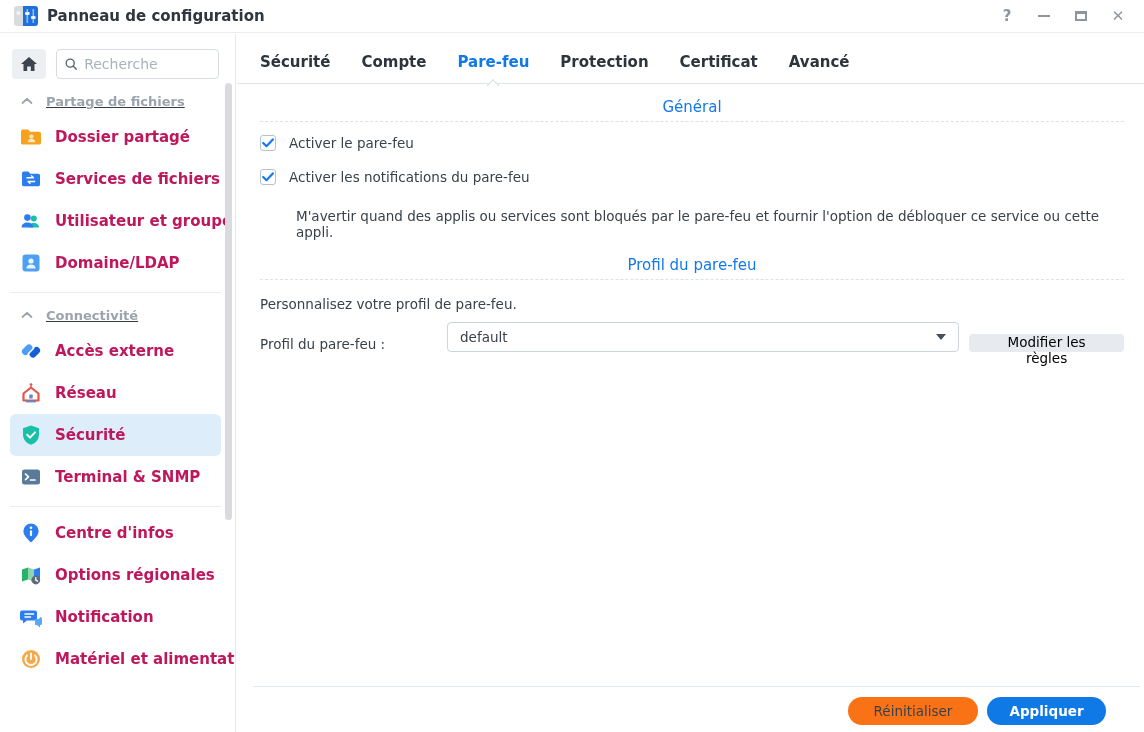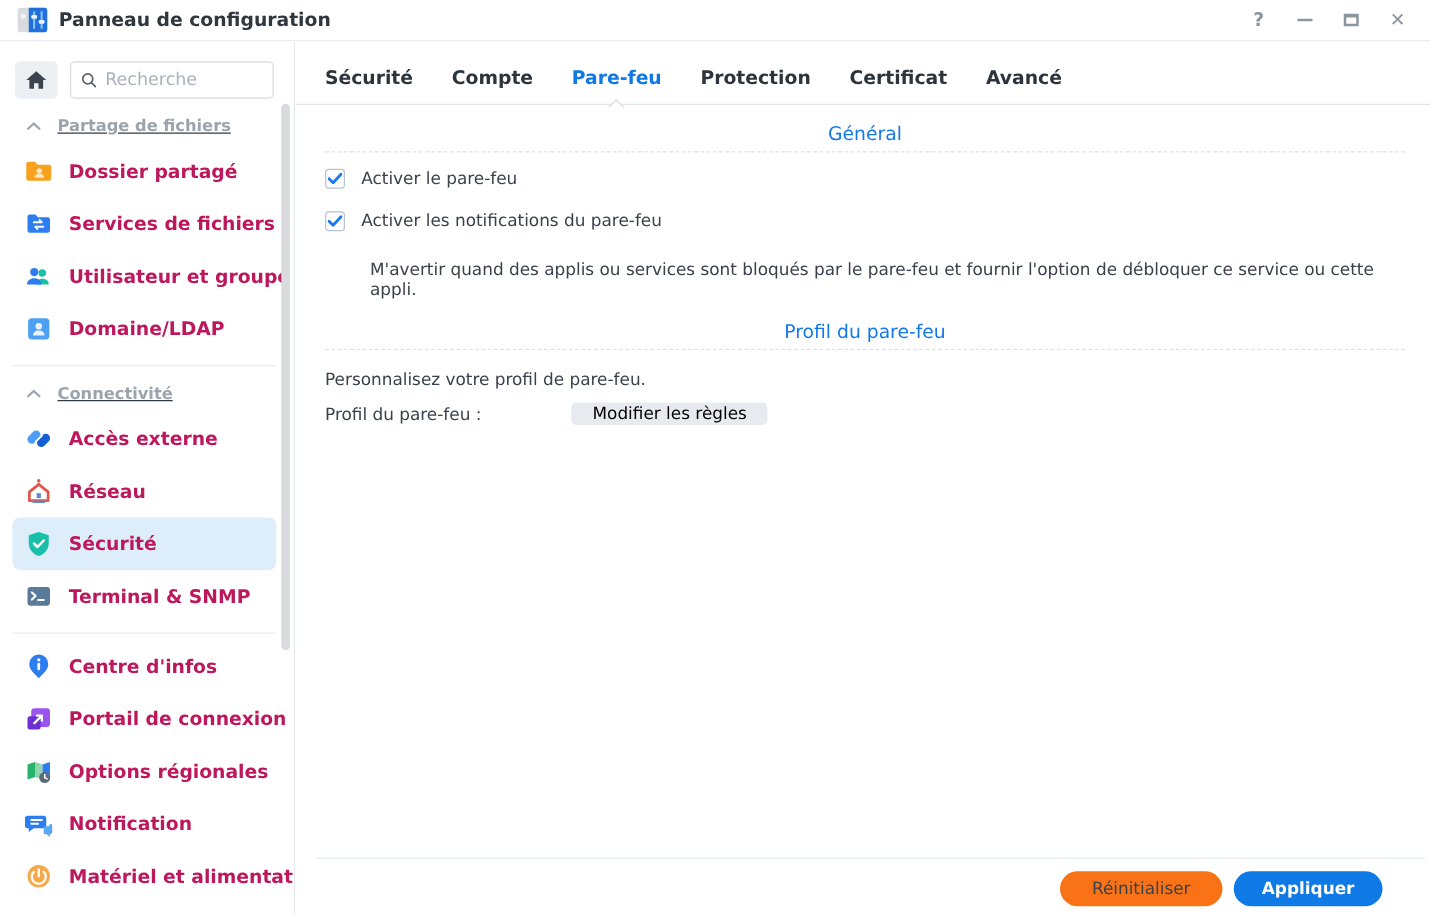--- a/index.html
+++ b/index.html
@@ -227,28 +227,20 @@
     <div class="side-item">
       <svg class="icon22" viewBox="0 0 22 22">
         <path d="M11 1.5 a7.6 7.6 0 0 1 7.6 7.6 c0 4.2-3.4 7.2-7.6 11.4 C6.8 16.3 3.4 13.3 3.4 9.1 A7.6 7.6 0 0 1 11 1.5 Z" fill="#2c7ef0"></path>
         <circle cx="11" cy="5.8" r="1.3" fill="#fff"></circle>
         <rect x="9.9" y="8.2" width="2.2" height="6" rx="1.1" fill="#fff"></rect>
       </svg>
       <span class="label">Centre d'infos</span>
     </div>
     <div class="side-item">
       <svg class="icon22" viewBox="0 0 22 22">
-        <rect x="5" y="2.5" width="15" height="15" rx="2.5" fill="#9a55f0"></rect>
-        <rect x="2" y="9" width="10.5" height="10.5" rx="2" fill="#6d2fd0"></rect>
-        <path d="M7.5 14.5 L13.5 8.5 M13.5 8.5 h-4 M13.5 8.5 v4" fill="none" stroke="#fff" stroke-width="1.8" stroke-linecap="round" stroke-linejoin="round"></path>
-      </svg>
-      <span class="label">Portail de connexion</span>
-    </div>
-    <div class="side-item">
-      <svg class="icon22" viewBox="0 0 22 22">
         <path d="M2 5.5 L8 3.5 V15.5 L2 17.5 Z" fill="#27b36b"></path>
         <path d="M8 3.5 L14 5.5 V17.5 L8 15.5 Z" fill="#8fd6ae"></path>
         <path d="M14 5.5 L20 3.5 V15.5 L14 17.5 Z" fill="#2c7ef0"></path>
         <circle cx="15.8" cy="16" r="4.4" fill="#5d6b7a"></circle>
         <path d="M15.8 13.6 v2.5 l1.8 1" fill="none" stroke="#fff" stroke-width="1.3" stroke-linecap="round"></path>
       </svg>
       <span class="label">Options régionales</span>
     </div>
     <div class="side-item">
       <svg class="icon22" viewBox="0 0 22 22">
@@ -303,20 +295,24 @@
       <span class="check-label">Activer les notifications du pare-feu</span>
     </div>
 
     <div class="help-text">M'avertir quand des applis ou services sont bloqués par le pare-feu et fournir l'option de débloquer ce service ou cette appli.</div>
 
     <div class="sec-heading profile">Profil du pare-feu</div>
     <div class="profile-desc">Personnalisez votre profil de pare-feu.</div>
 
     <div class="field-row">
       <span class="field-label">Profil du pare-feu :</span>
+      <div class="dropdown">
+        <span class="value">default</span>
+        <span class="dd-caret"></span>
+      </div>
       <button class="edit-rules-btn">Modifier les règles</button>
     </div>
   </div>
 
   <div class="footer-divider"></div>
   <div class="footer-btns">
     <button class="btn btn-reset">Réinitialiser</button>
     <button class="btn btn-apply">Appliquer</button>
   </div>
 </div>

